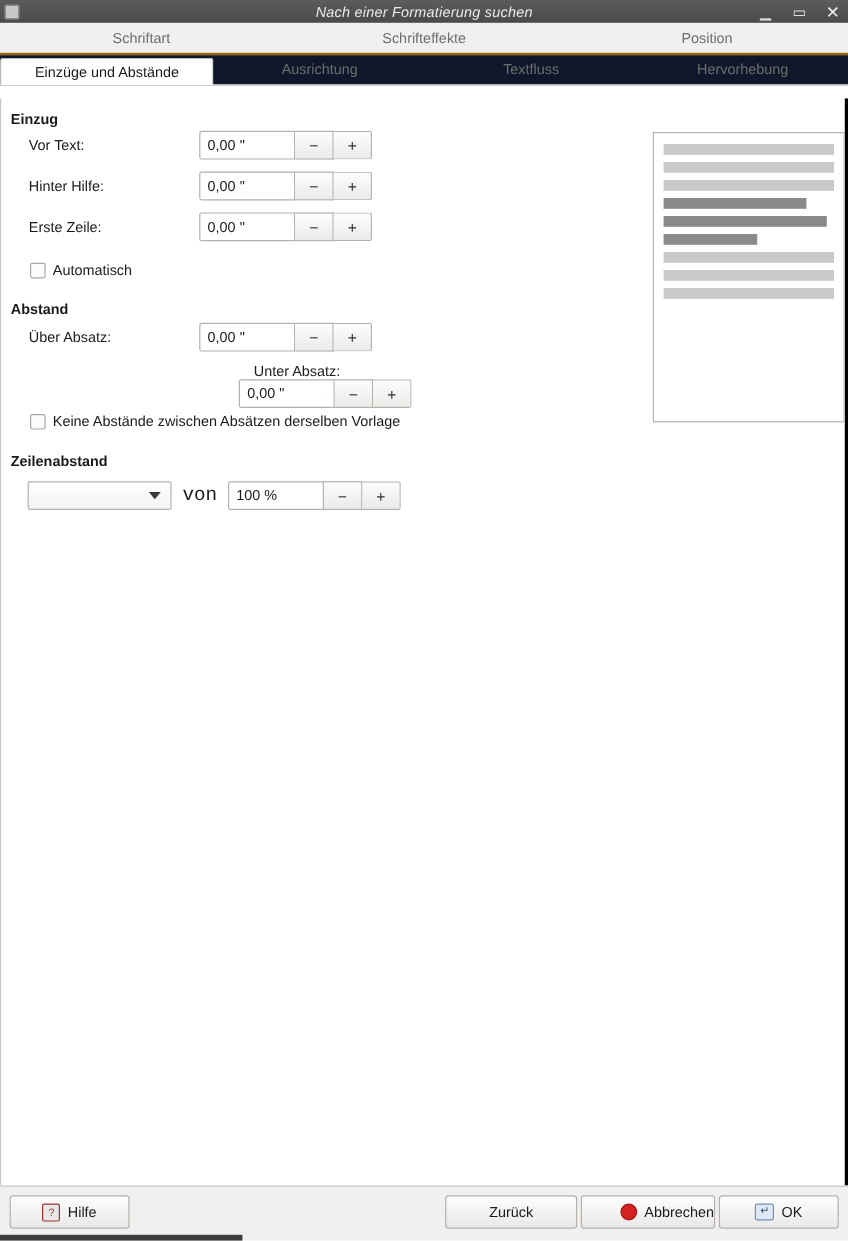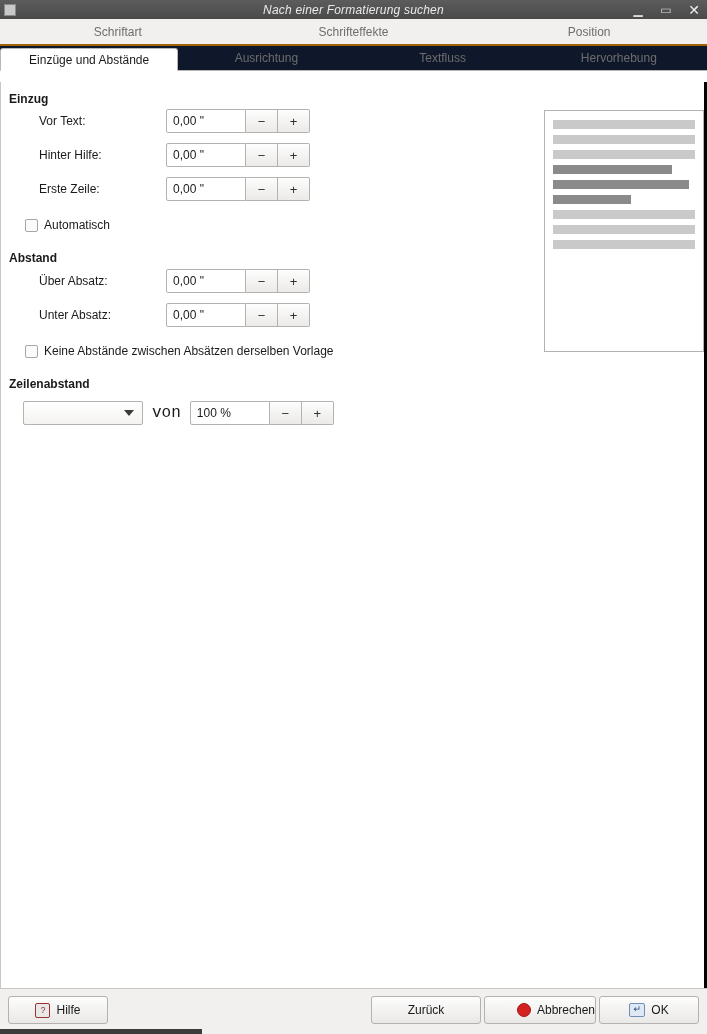--- a/index.html
+++ b/index.html
@@ -119,21 +119,21 @@
     font-size: 12px;
     color: #1a1a1a;
   }
   .row {
     display: flex;
     align-items: center;
     height: 26px;
   }
   .row .lbl {
     width: 165px;
-    padding-left: 38px;
+    padding-left: 23px;
     box-sizing: border-box;
     font-size: 12px;
     color: #1a1a1a;
   }
   .spin {
     display: flex;
     align-items: stretch;
     height: 24px;
   }
   .spin input {
@@ -364,21 +364,21 @@
 
   <div class="row" style="position:absolute;left:0;top:186px;width:540px;">
     <div class="lbl">Über Absatz:</div>
     <div class="spin">
       <input type="text" value="0,00 &quot;" style="">
       <div class="btn minus">−</div>
       <div class="btn plus">+</div>
     </div>
   </div>
 
-  <div class="row" style="position:absolute;left:0;top:220px;width:540px;">
+  <div class="row" style="position:absolute;left:0;top:220px;width:540px;flex-direction:column;">
     <div class="lbl">Unter Absatz:</div>
     <div class="spin">
       <input type="text" value="0,00 &quot;" style="">
       <div class="btn minus">−</div>
       <div class="btn plus">+</div>
     </div>
   </div>
 
   <div class="checkrow" style="position:absolute;left:24px;top:258px;">
     <span class="cb"></span>

